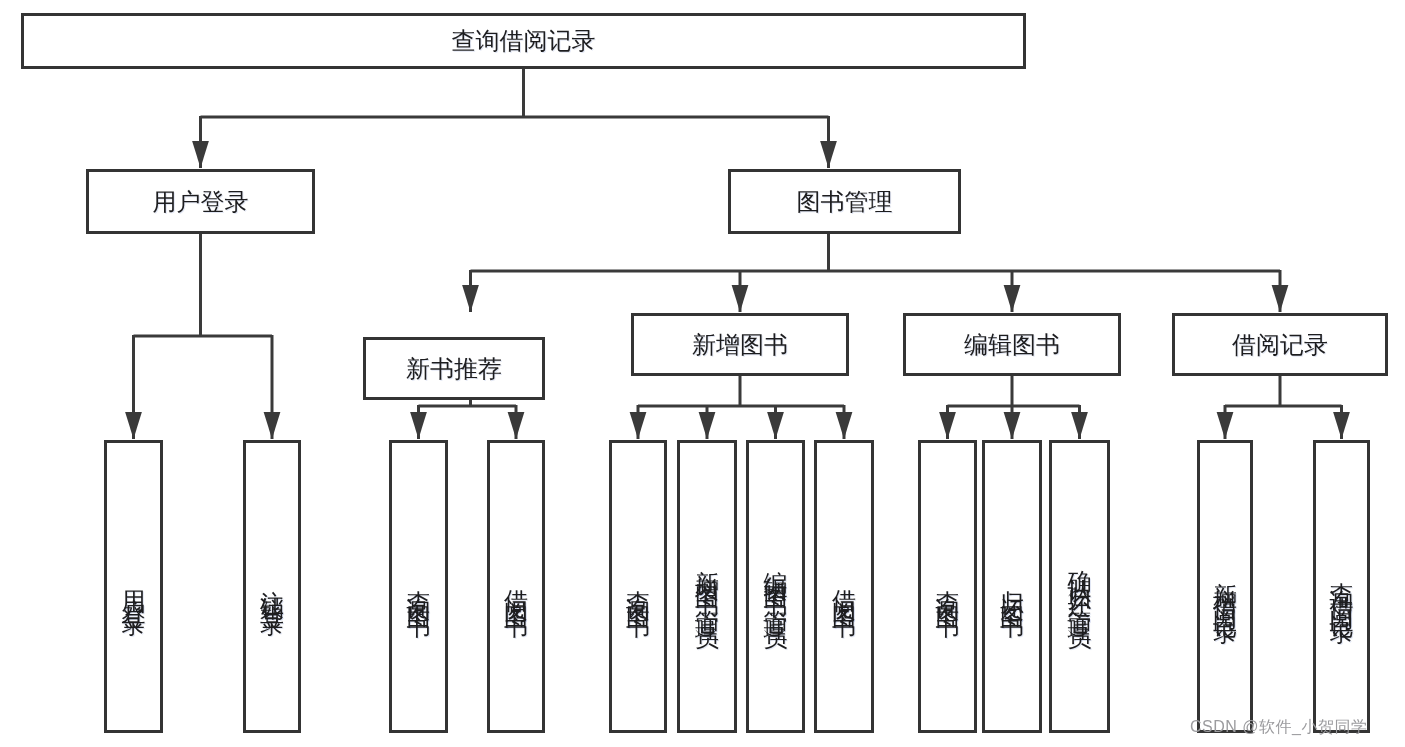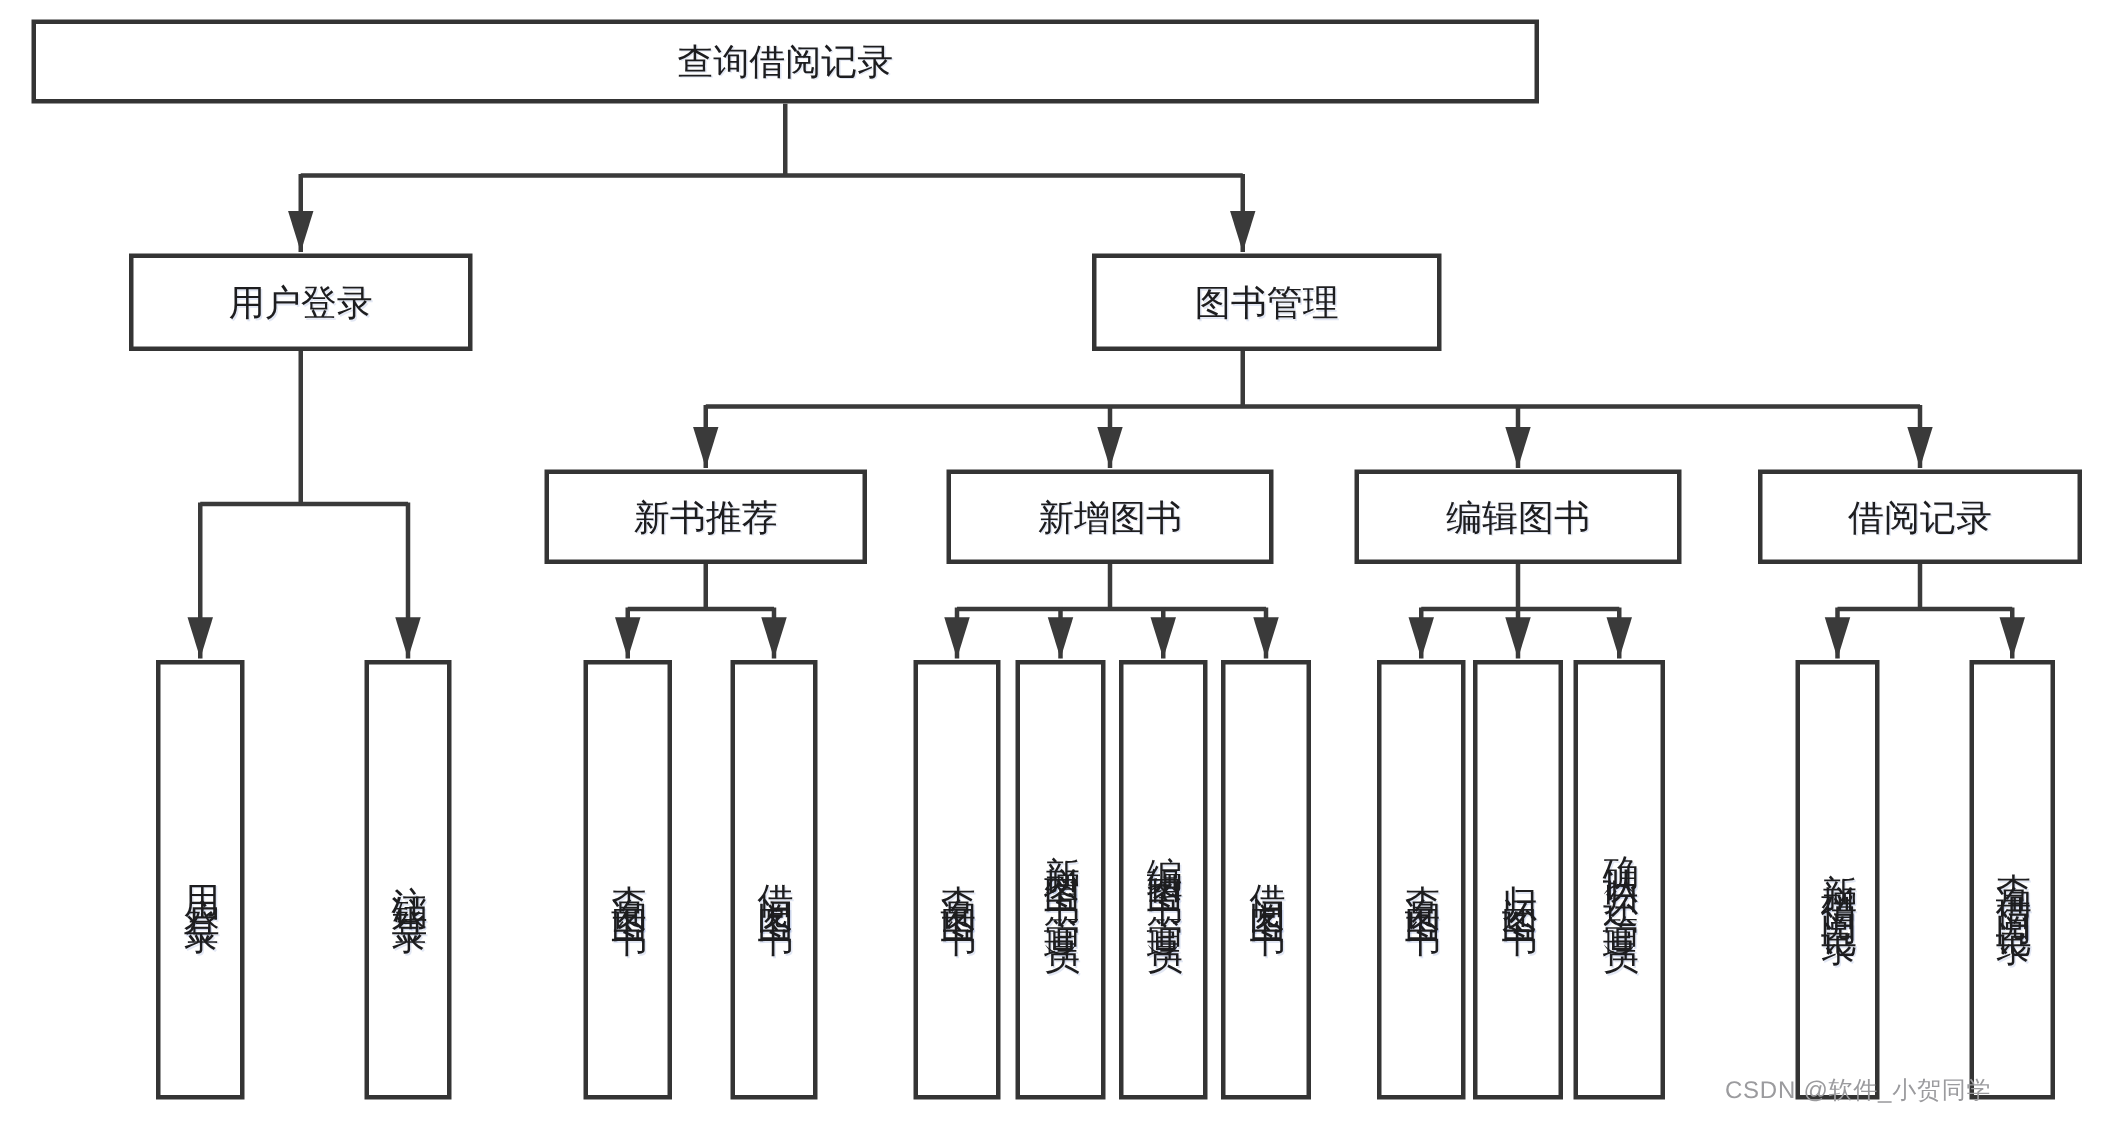--- a/index.html
+++ b/index.html
@@ -30,21 +30,21 @@
   .node.leaf  { top: 440px; height: 293px; }
   .leaf span {
     writing-mode: vertical-rl;
     text-orientation: mixed;
     letter-spacing: 8px;
     line-height: 1;
     white-space: nowrap;
   }
   .watermark {
     position: absolute;
-    left: 1150px;
+    left: 1190px;
     top: 717px;
     font-size: 16px;
     letter-spacing: 0.5px;
     color: #9b9b9e;
     white-space: nowrap;
   }
 </style>
 </head>
 <body>
 
@@ -98,21 +98,21 @@
     <span>查询借阅记录</span>
   </div>
 
   <div class="node lvl2" style="left:86px; width:229px;">
     <span>用户登录</span>
   </div>
   <div class="node lvl2" style="left:712px; width:233px;margin-left:16px;">
     <span>图书管理</span>
   </div>
 
-  <div class="node lvl3" style="left:363px; width:215px;">
+  <div class="node lvl3" style="left:363px; width:182px;margin-top:24px;">
     <span>新书推荐</span>
   </div>
   <div class="node lvl3" style="left:631px; width:218px;">
     <span>新增图书</span>
   </div>
   <div class="node lvl3" style="left:903px; width:218px;">
     <span>编辑图书</span>
   </div>
   <div class="node lvl3" style="left:1172px; width:216px;">
     <span>借阅记录</span>

